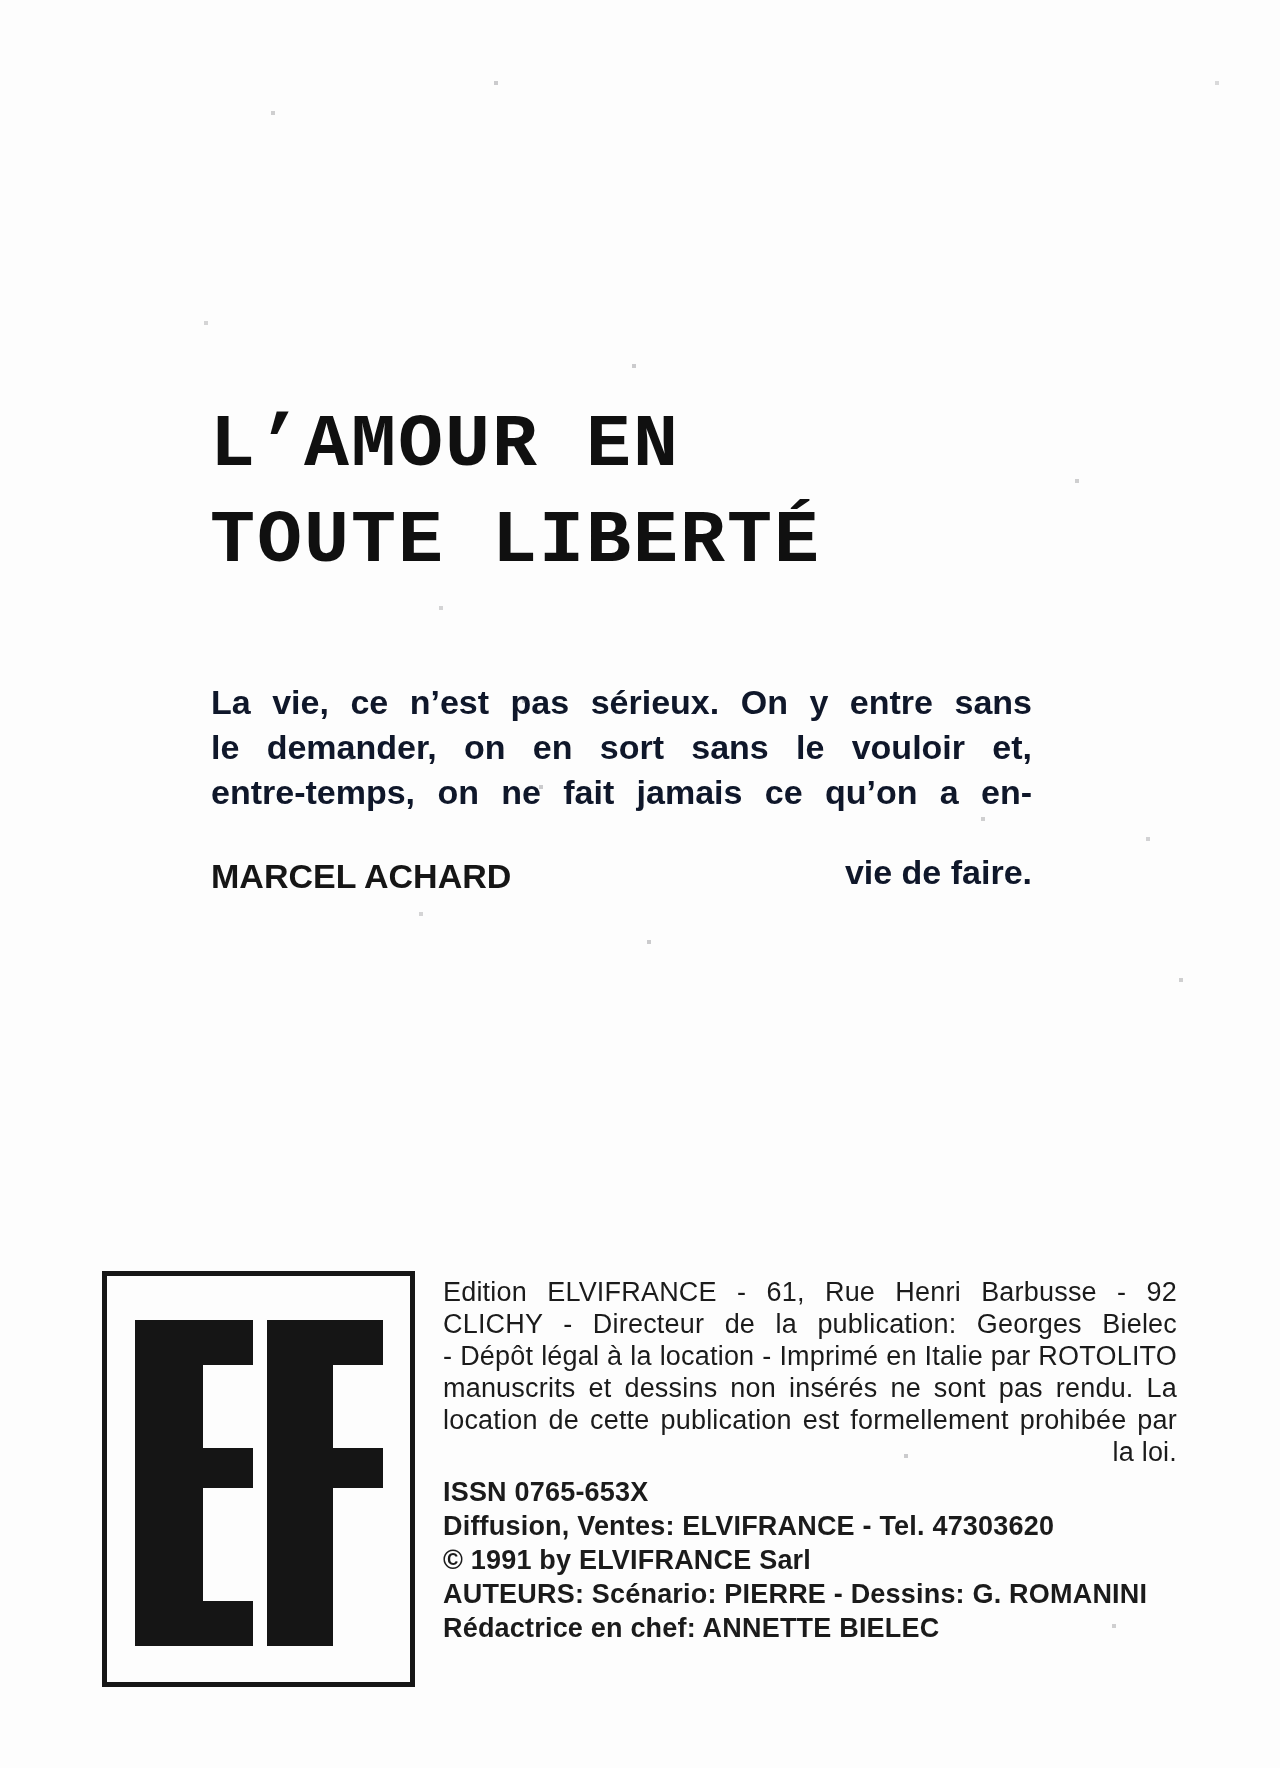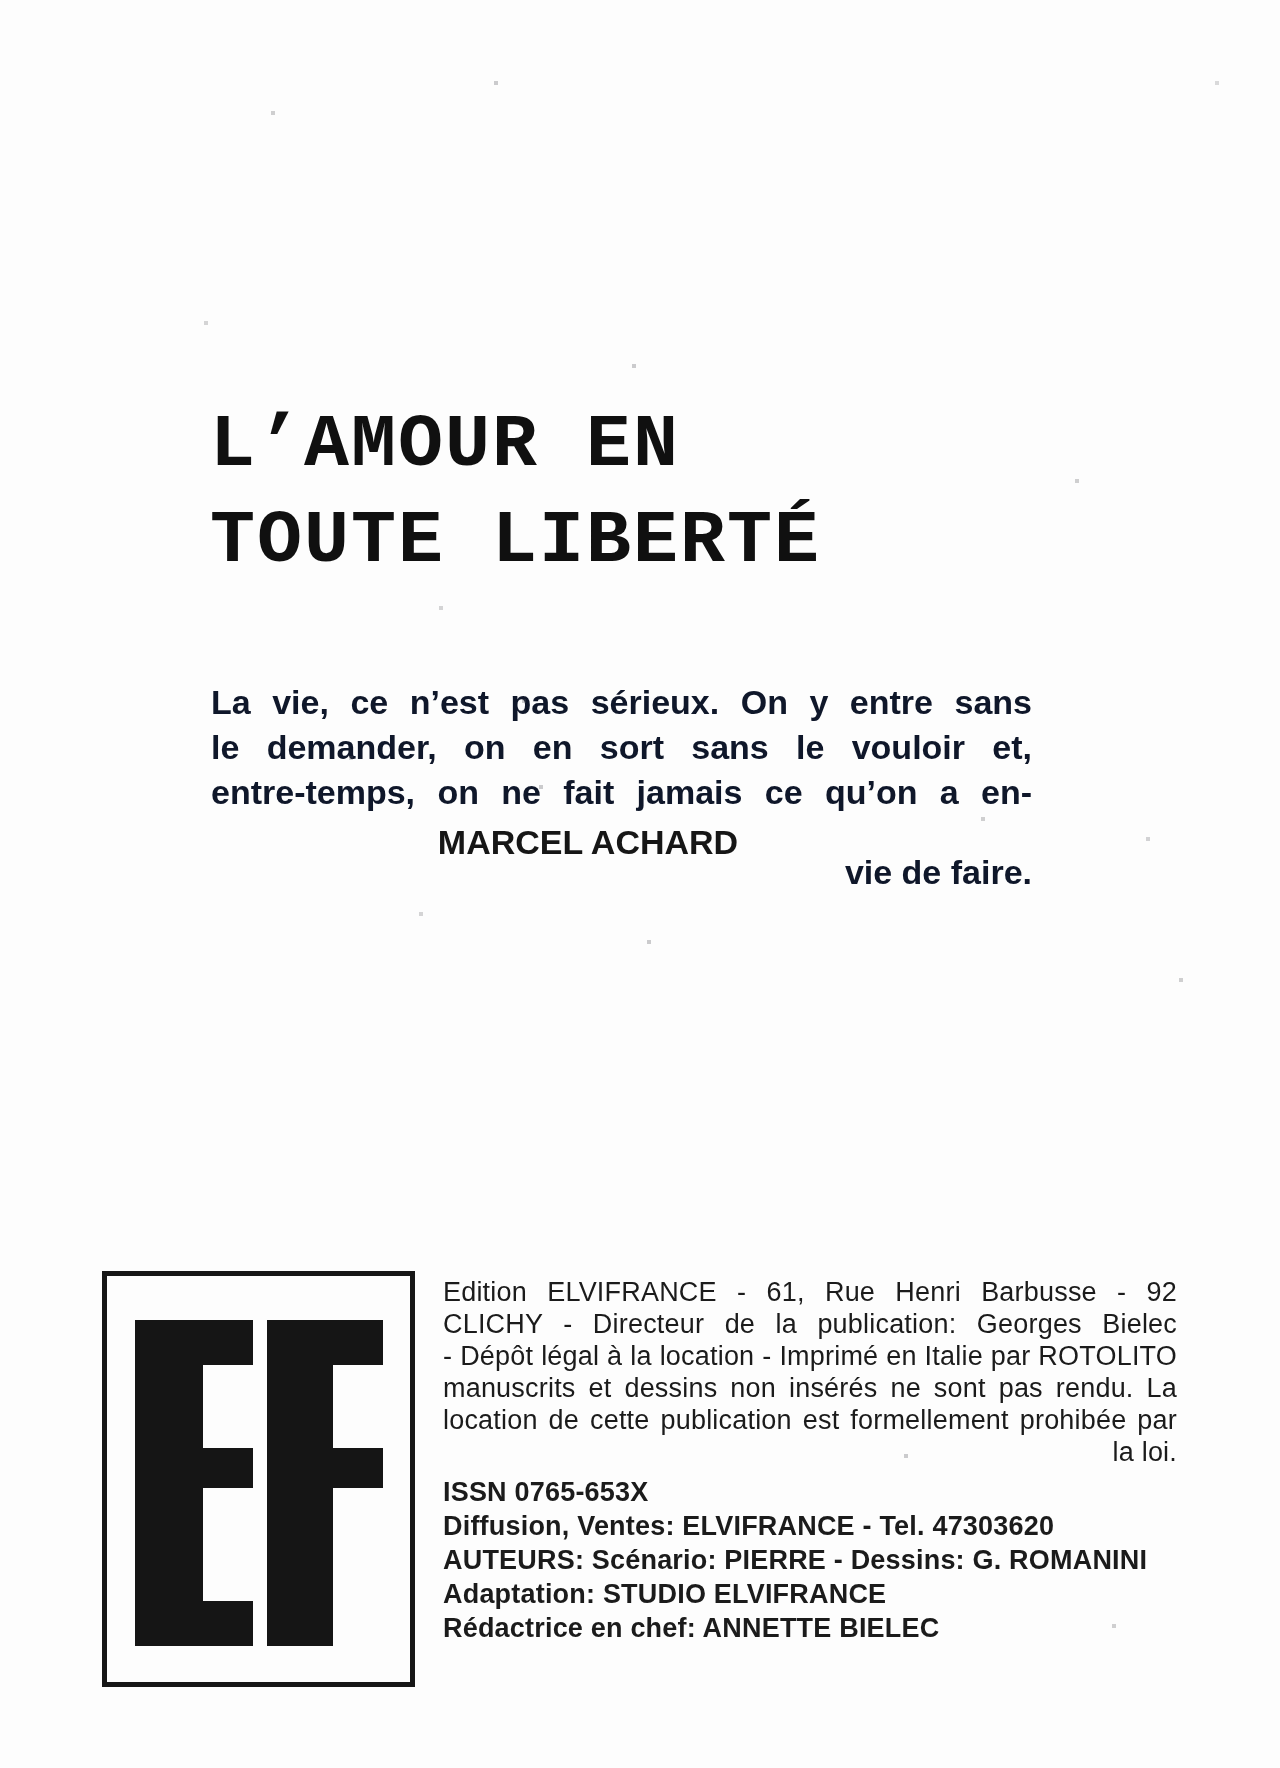--- a/index.html
+++ b/index.html
@@ -28,22 +28,22 @@
   .quote{
     position:absolute;left:211px;top:680px;width:821px;
     font-weight:700;
     font-size:34px;
     line-height:45px;
     color:#0f172a;
   }
   .quote .jline{text-align:justify;text-align-last:justify;}
   .quote .lline{text-align:right;margin-top:35px;}
   .attribution{
-    position:absolute;left:211px;top:820px;width:754px;
-    text-align:center;
+    position:absolute;left:211px;top:854px;width:754px;
+    text-align:left;
     font-weight:700;
     font-size:34px;
     line-height:45px;
     color:#161616;
   }
 
   
   .logo-box{
     position:absolute;left:102px;top:1271px;
     width:303px;height:406px;
@@ -131,20 +131,20 @@
       <div class="jline">Edition ELVIFRANCE - 61, Rue Henri Barbusse - 92</div>
       <div class="jline">CLICHY - Directeur de la publication: Georges Bielec</div>
       <div class="jline">- Dépôt légal à la location - Imprimé en Italie par ROTOLITO</div>
       <div class="jline">manuscrits et dessins non insérés ne sont pas rendu. La</div>
       <div class="jline">location de cette publication est formellement prohibée par</div>
       <div class="lline">la loi.</div>
     </div>
     <div class="info">
       <div class="issn">ISSN 0765-653X</div>
       <div>Diffusion, Ventes: ELVIFRANCE - Tel. 47303620</div>
+      <div>© 1991 by ELVIFRANCE Sarl</div>
       <div>AUTEURS: Scénario: PIERRE - Dessins: G. ROMANINI</div>
-      <div>Adaptation: STUDIO ELVIFRANCE</div>
       <div>Rédactrice en chef: ANNETTE BIELEC</div>
     </div>
   </div>
 
   <div class="specks"></div>
 </div>
 
 </body></html>

